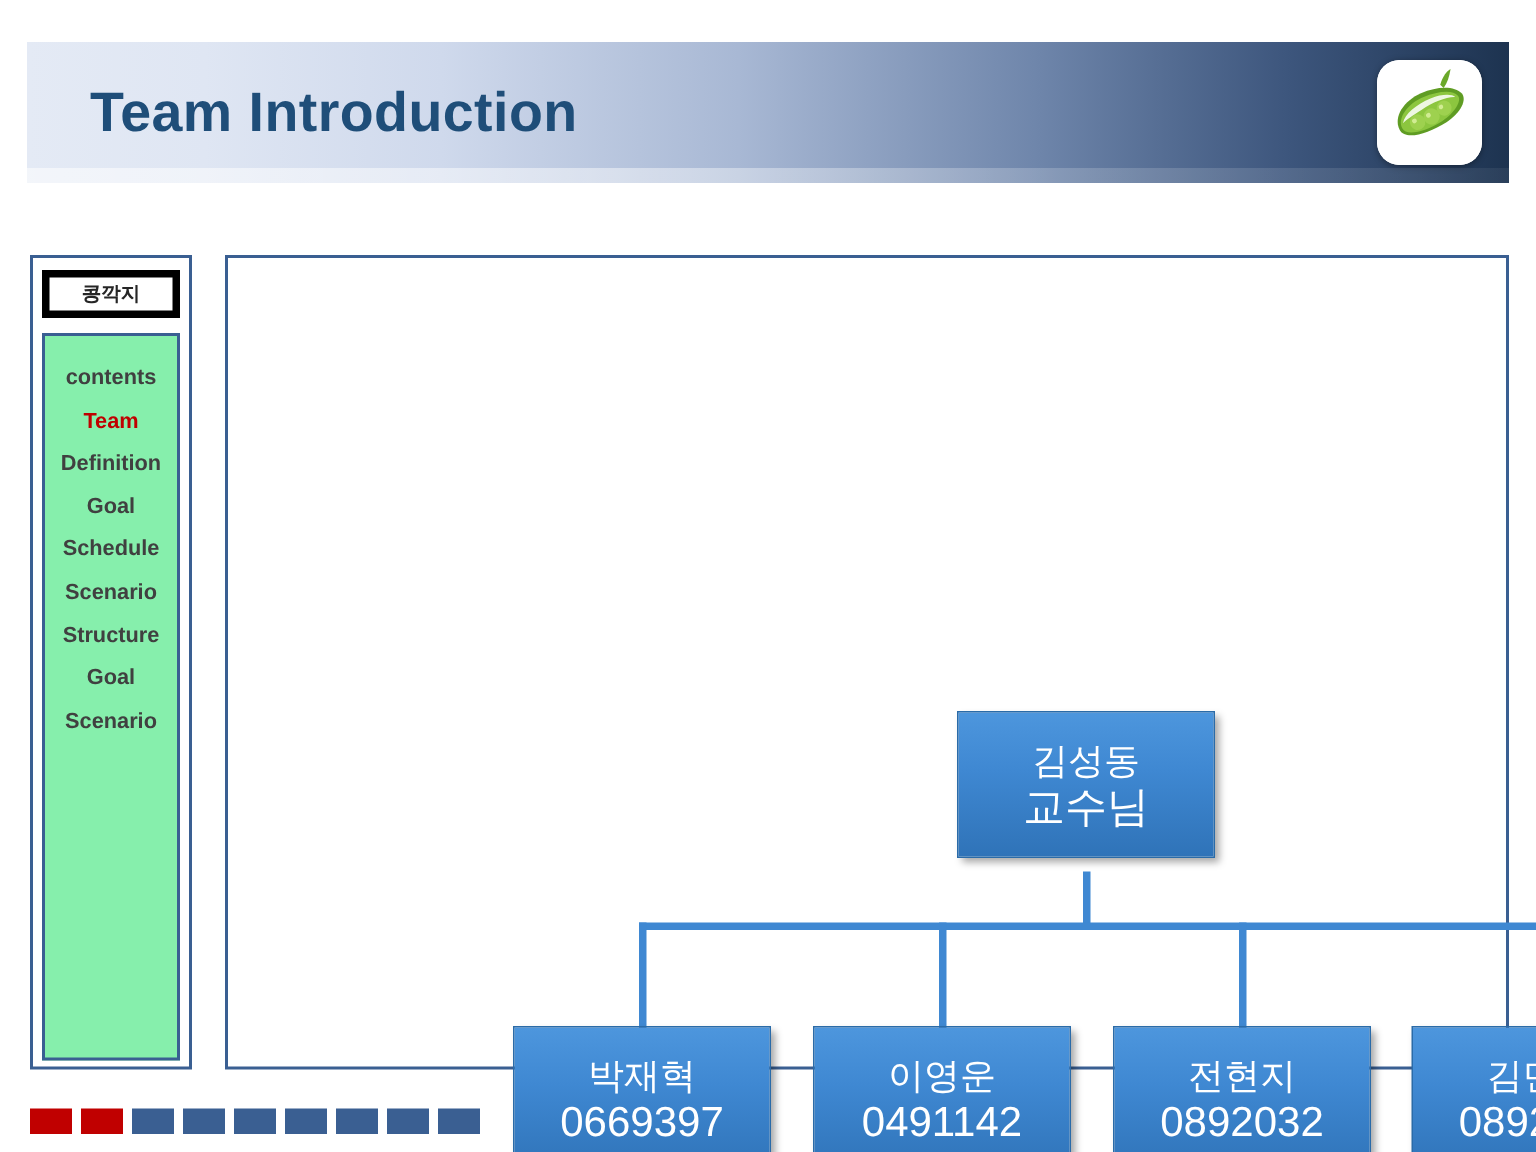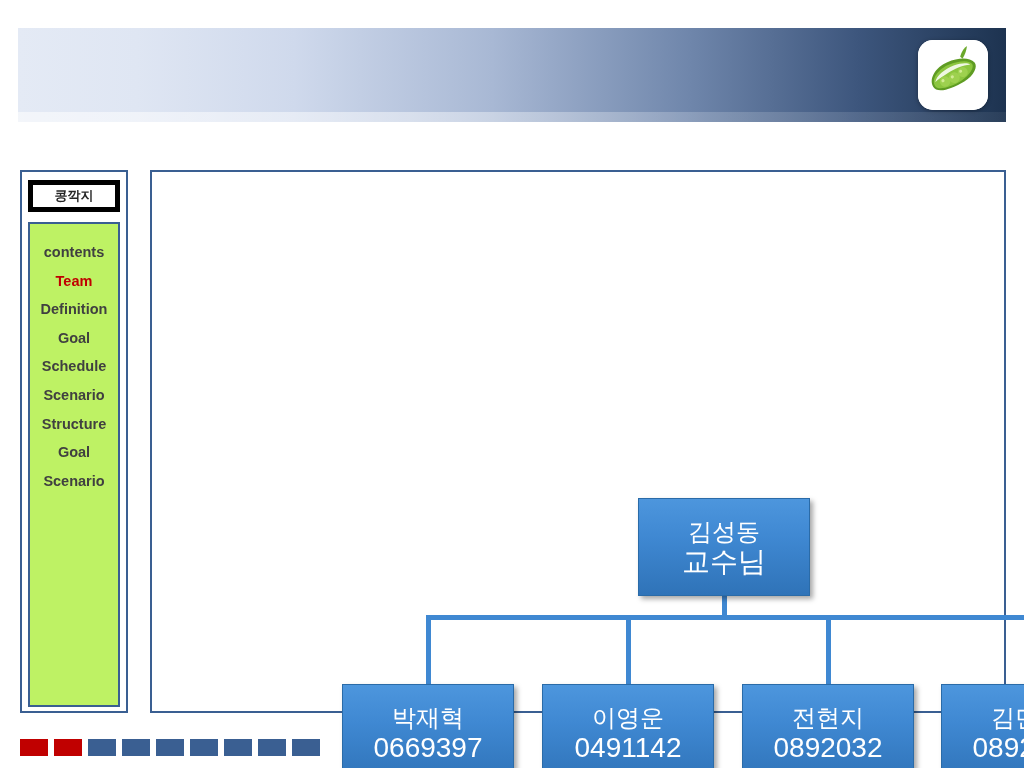--- a/index.html
+++ b/index.html
@@ -99,21 +99,21 @@
     font-weight: bold;
     color: #262626;
   }
   .sidebar-inner {
     position: absolute;
     left: 28px;
     top: 222px;
     width: 92px;
     height: 485px;
     border: 2px solid #3a5f92;
-    background: #bef264;
+    background: #86efac;
     box-sizing: border-box;
     padding-top: 14px;
   }
   .nav-item {
     text-align: center;
     font-size: 14.5px;
     font-weight: bold;
     color: #404040;
     line-height: 28.6px;
     height: 28.6px;
@@ -148,21 +148,21 @@
     align-items: center;
     justify-content: center;
     color: #ffffff;
     box-sizing: border-box;
   }
   .node .line1 { font-size: 24px; line-height: 30px; }
   .node .line2 { font-size: 28px; line-height: 30px; }
 
   .node-root {
     left: 486px;
-    top: 326px;
+    top: 302px;
     width: 172px;
     height: 98px;
   }
   .node-member { width: 172px; height: 98px; top: 512px; }
   .m0 { left: 190px; }
   .m1 { left: 390px; }
   .m2 { left: 590px; }
   .m3 { left: 789px; }
 
   .conn {
@@ -182,20 +182,21 @@
     top: 739px;
     display: flex;
     gap: 6px;
   }
   .sq { width: 28px; height: 17px; }
 </style>
 </head>
 <body>
 
 <div class="header">
+  <div class="header-title">Team Introduction</div>
   <div class="logo">
     <svg viewBox="0 0 70 70" xmlns="http://www.w3.org/2000/svg" aria-hidden="true">
       <rect x="0" y="0" width="70" height="70" rx="14" fill="#ffffff"></rect>
       <g transform="rotate(-28 35 35)">
         <path d="M12 36 C12 26, 24 20, 36 21 C48 22, 58 27, 60 34 C61 39, 54 45, 42 46 C27 47, 12 44, 12 36 Z" fill="#5f9c23"></path>
         <path d="M14 36 C14 28, 25 23, 36 24 C47 25, 56 29, 57 34 C58 38, 50 43, 40 44 C27 45, 14 42, 14 36 Z" fill="#8cc63f"></path>
         <path d="M16 33 C20 28, 30 26, 40 27 C48 28, 54 31, 55 34 C50 31, 40 30, 31 31 C24 31.6, 19 32, 16 33 Z" fill="#ffffff" opacity="0.85"></path>
         <circle cx="25" cy="37" r="5.2" fill="#9ed14f"></circle>
         <circle cx="35" cy="38" r="5.4" fill="#9ed14f"></circle>
         <circle cx="45" cy="37" r="5.0" fill="#9ed14f"></circle>

